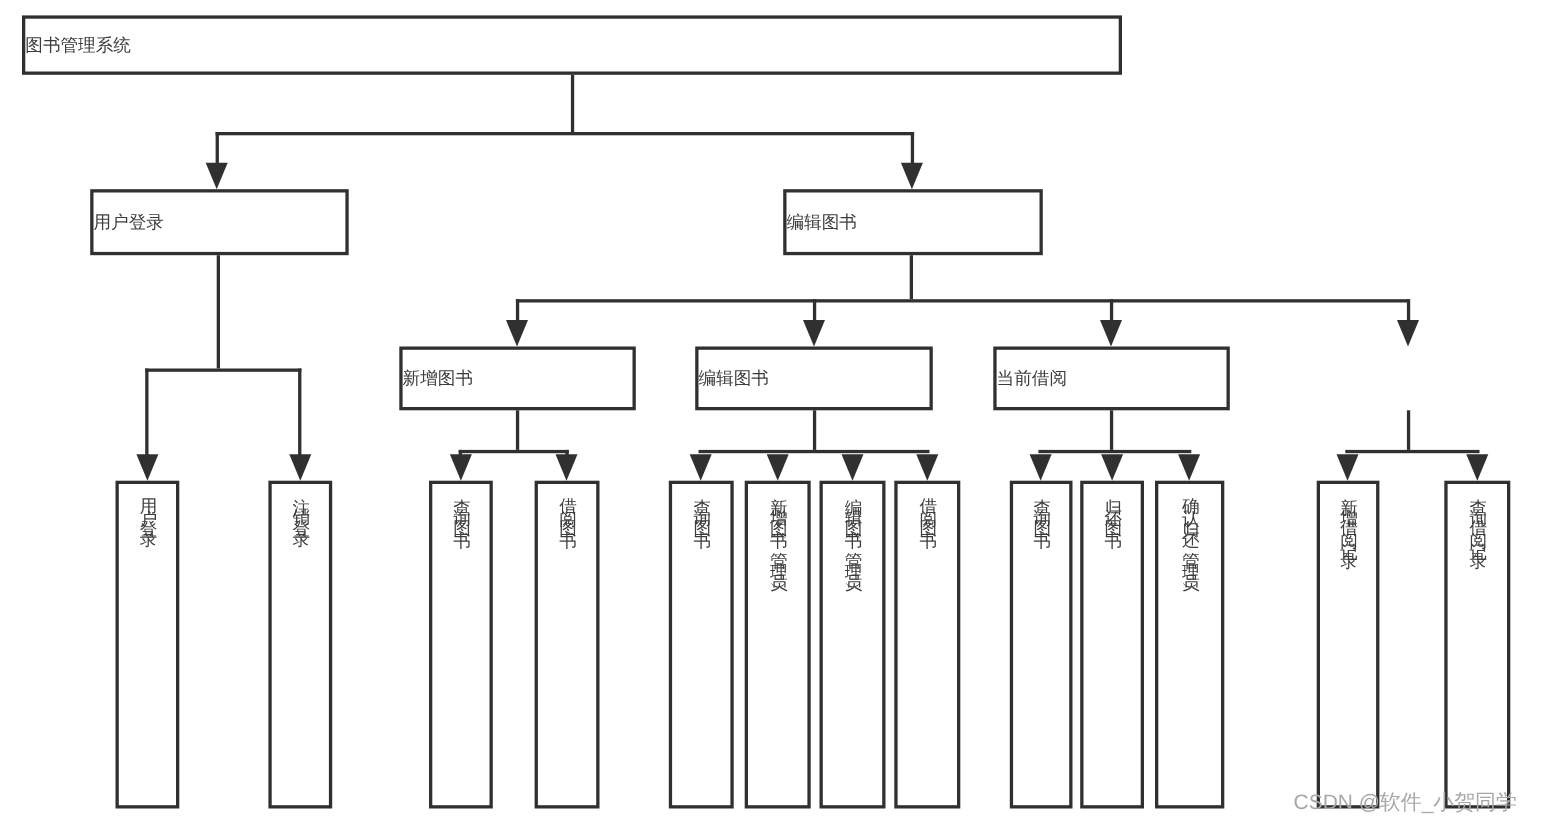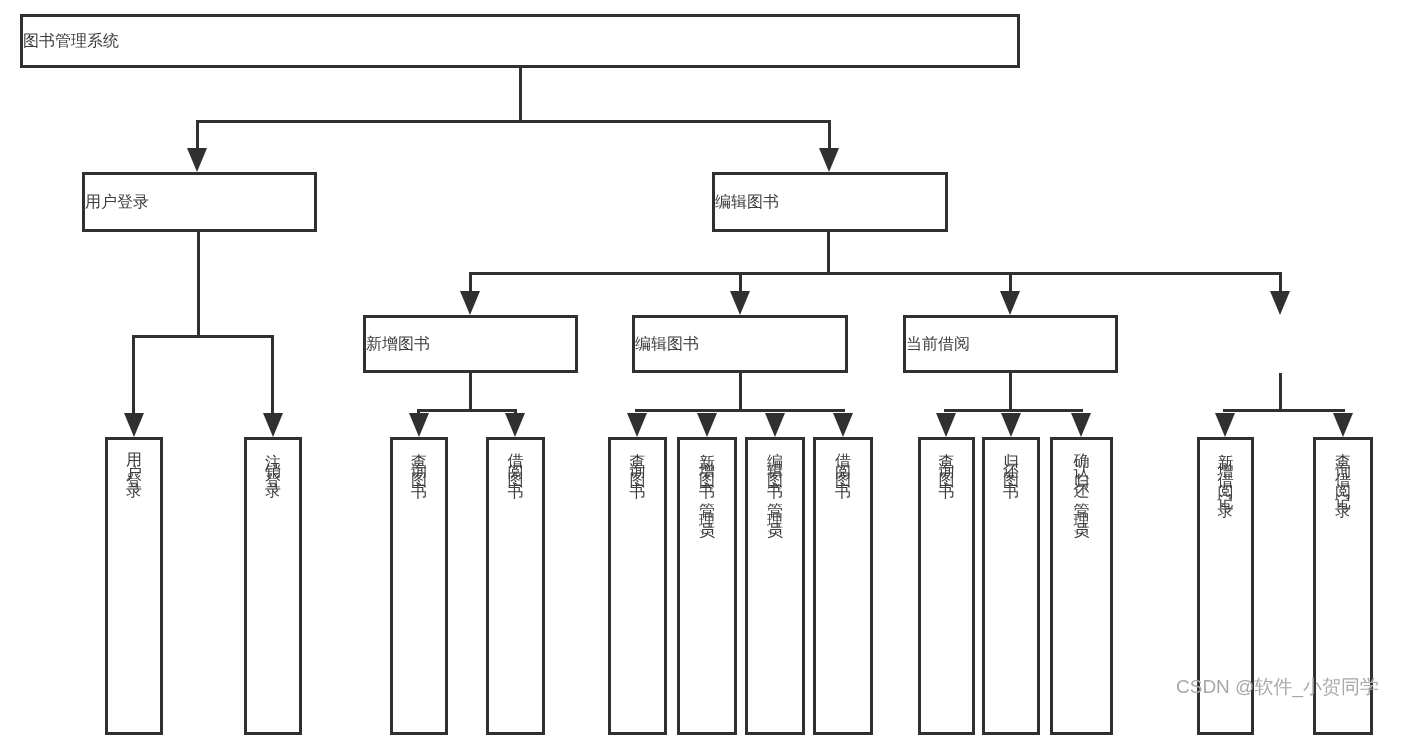--- a/index.html
+++ b/index.html
@@ -34,21 +34,21 @@
   .vline{position:absolute;width:3px;background:var(--line);}
   .hline{position:absolute;height:3px;background:var(--line);}
   .ahead{
     position:absolute;width:0;height:0;
     border-left:10px solid transparent;
     border-right:10px solid transparent;
     border-top:24px solid var(--line);
   }
   .watermark{
     position:absolute;
-    left:1176px;top:674px;
+    left:1176px;top:716px;
     font-size:19px;
     color:var(--wm);
     z-index:5;
     white-space:nowrap;
   }
 </style>
 </head>
 <body>
 
 <div class="canvas">

